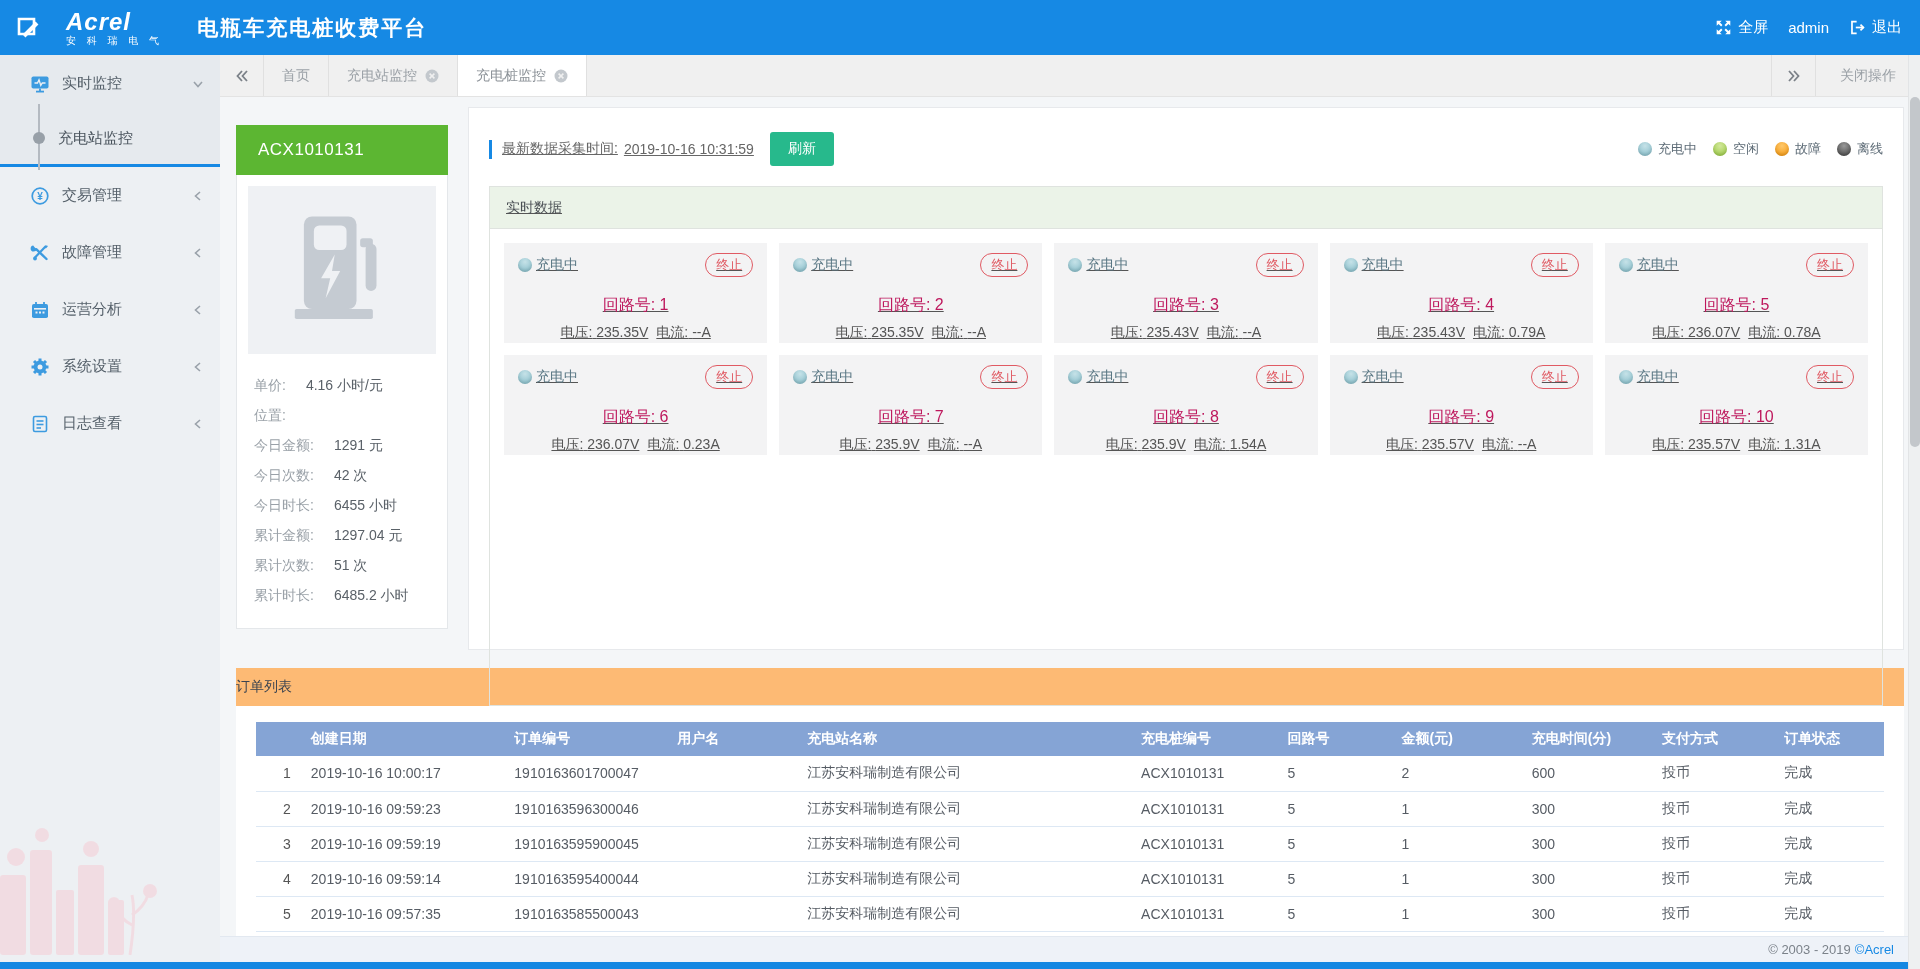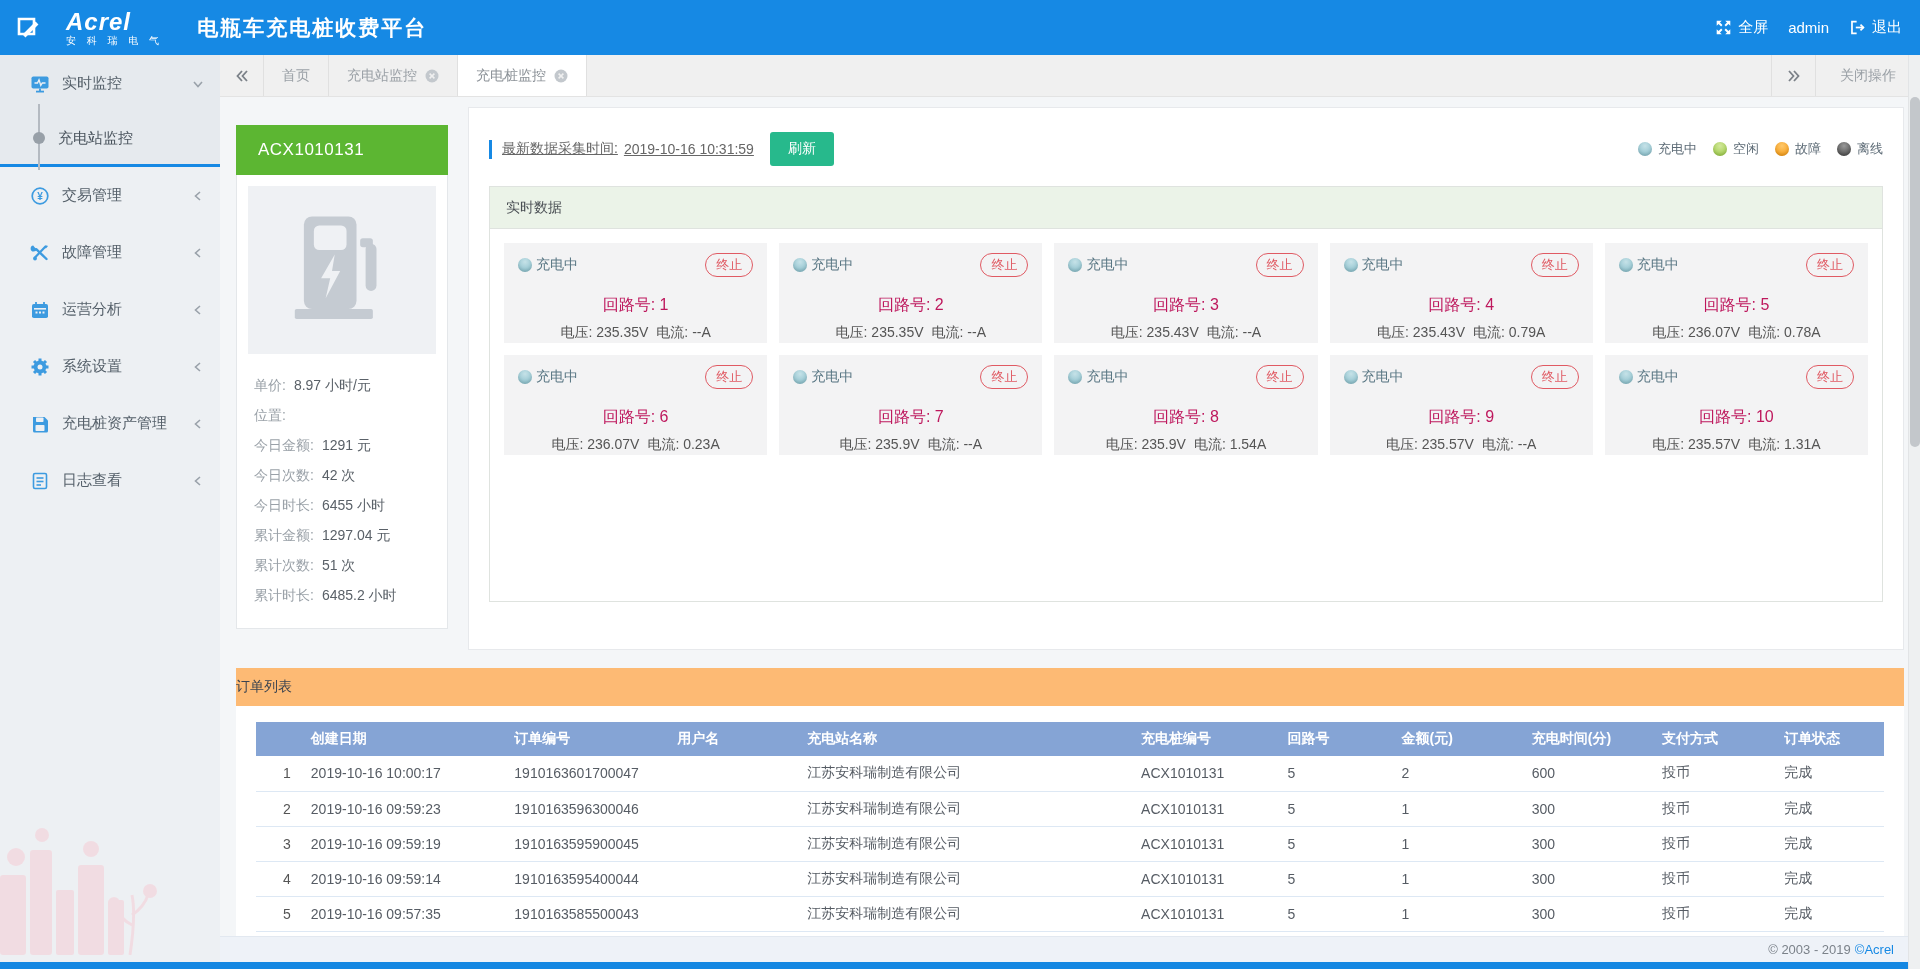--- a/index.html
+++ b/index.html
@@ -55,36 +55,36 @@
   .content { flex:1; padding:10px 16px 0 16px; min-height:0; overflow:hidden; }
   .content-row { display:flex; align-items:flex-start; }
 
   
   .station-col { width:212px; flex:0 0 auto; margin-top:18px; }
   .station-head { height:50px; background:#5cb632; color:#fff; font-size:17px; display:flex; align-items:center; padding-left:22px; letter-spacing:.5px; }
   .station-body { background:#fff; border:1px solid #e4e7ea; border-top:none; padding:11px 11px 18px 11px; }
   .station-iconbox { background:#eff1f4; height:168px; display:flex; align-items:center; justify-content:center; }
   .station-iconbox svg { width:128px; height:118px; }
   .station-stats { padding:16px 6px 0 6px; }
-  .st-row { display:flex; gap:8px; line-height:30px; font-size:14px; white-space:nowrap; }
+  .st-row { display:flex; gap:20px; line-height:30px; font-size:14px; white-space:nowrap; }
   .st-label { color:#9aa1a8; }
   .st-value { color:#5a6168; }
 
   
   .monitor-panel { flex:1; margin-left:20px; background:#fff; border:1px solid #e7e9ec; height:543px; padding:24px 20px 0 20px; min-width:0; }
   .refresh-row { display:flex; align-items:center; }
   .accent-bar { width:3px; height:19px; background:#1689e4; margin-right:10px; }
   .collect-label, .collect-time { font-size:14px; color:#666;text-decoration:underline; }
   .collect-time { margin-left:6px; }
   .refresh-btn { margin-left:16px; background:#27b98c; color:#fff; border:none; font-size:14px; padding:8px 18px; border-radius:3px; cursor:pointer; font-family:inherit; }
   .legend { margin-left:auto; display:flex; align-items:center; gap:16px; }
   .legend-item { display:flex; align-items:center; gap:6px; font-size:13px; color:#5d6b76; }
   .legend-dot { width:14px; height:14px; border-radius:50%; box-shadow:inset 0 -2px 3px rgba(0,0,0,.12); }
 
-  .rt-panel { margin-top:20px; border:1px solid #dfe3df; height:416px; display:flex; flex-direction:column; }
+  .rt-panel { margin-top:20px; border:1px solid #dfe3df; height:520px; display:flex; flex-direction:column;text-decoration:underline; }
   .rt-head { height:42px; background:#ebf3e8; border-bottom:1px solid #dfe3df; display:flex; align-items:center; padding-left:16px; font-size:14px; color:#4a4f54; flex:0 0 auto; }
   .rt-body { flex:1; padding:14px; }
   .rt-grid { display:grid; grid-template-columns:repeat(5, 1fr); gap:12px; }
   .cc-card { background:#f3f3f4; height:100px; padding:10px 14px 0 14px; }
   .cc-top { display:flex; align-items:center; }
   .cc-dot { width:14px; height:14px; border-radius:50%; margin-right:4px; box-shadow:inset 0 -2px 3px rgba(0,0,0,.12); }
   .cc-status { font-size:14px; color:#587683; }
   .cc-terminate { margin-left:auto; border:1px solid #e05a63; color:#e05a63; font-size:13px; border-radius:12px; padding:2px 10px; background:transparent; cursor:pointer; font-family:inherit; }
   .cc-circuit { text-align:center; font-size:16px; color:#be185d; margin-top:18px; }
   .cc-vi { text-align:center; font-size:14px; color:#555; margin-top:8px; white-space:nowrap; }
@@ -261,38 +261,20 @@
       <span class="sb-label">系统设置</span>
       <span class="sb-chevron">
                 <svg viewBox="0 0 12 12" fill="none" stroke="currentColor" stroke-width="1.6">
                   <path d="M8 2 L3.5 6 L8 10"></path>
                 </svg>
               </span>
     </div>
     <div class="sb-sub"></div>
   </div>
 
-  <div class="sb-group">
-    <div class="sb-item">
-      <span class="sb-icon">
-                <svg viewBox="0 0 20 20">
-                  <path d="M3 3 h11.5 L18 6.5 V17 a1.5 1.5 0 0 1 -1.5 1.5 h-12 A1.5 1.5 0 0 1 3 17 z" fill="currentColor"></path>
-                  <rect x="6" y="3.5" width="7.5" height="4.5" rx="0.8" fill="#edf0f3"></rect>
-                  <rect x="5.5" y="11" width="9" height="6" rx="0.8" fill="#edf0f3"></rect>
-                </svg>
-              </span>
-      <span class="sb-label">充电桩资产管理</span>
-      <span class="sb-chevron">
-                <svg viewBox="0 0 12 12" fill="none" stroke="currentColor" stroke-width="1.6">
-                  <path d="M8 2 L3.5 6 L8 10"></path>
-                </svg>
-              </span>
-    </div>
-    <div class="sb-sub"></div>
-  </div>
 
   <div class="sb-group">
     <div class="sb-item">
       <span class="sb-icon">
                 <svg viewBox="0 0 20 20" fill="none" stroke="currentColor" stroke-width="1.6">
                   <rect x="3.5" y="2.5" width="13" height="15" rx="1.5"></rect>
                   <line x1="6.5" y1="7" x2="13.5" y2="7"></line>
                   <line x1="6.5" y1="10.5" x2="13.5" y2="10.5"></line>
                   <line x1="6.5" y1="14" x2="11" y2="14"></line>
                 </svg>
@@ -378,21 +360,21 @@
                   <rect x="39" y="16" width="36" height="27" rx="6" fill="#eff1f4"></rect>
                   <polygon points="62,48 47,74 57,74 52,96 68,66 59,66" fill="#eff1f4"></polygon>
                   <rect x="90" y="30" width="14" height="10" rx="3" fill="#c5cbd2"></rect>
                   <rect x="96" y="36" width="12" height="52" rx="6" fill="#c5cbd2"></rect>
                   <rect x="18" y="108" width="86" height="11" rx="2" fill="#c5cbd2"></rect>
                 </svg>
               </div>
               <div class="station-stats" id="station-stats">
   <div class="st-row">
     <span class="st-label">单价:</span>
-    <span class="st-value">8.97 小时/元</span>
+    <span class="st-value">4.16 小时/元</span>
   </div>
 
   <div class="st-row">
     <span class="st-label">位置:</span>
     <span class="st-value"></span>
   </div>
 
   <div class="st-row">
     <span class="st-label">今日金额:</span>
     <span class="st-value">1291 元</span>

